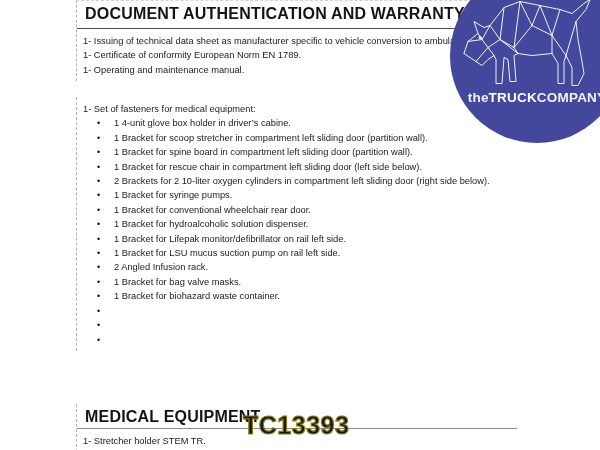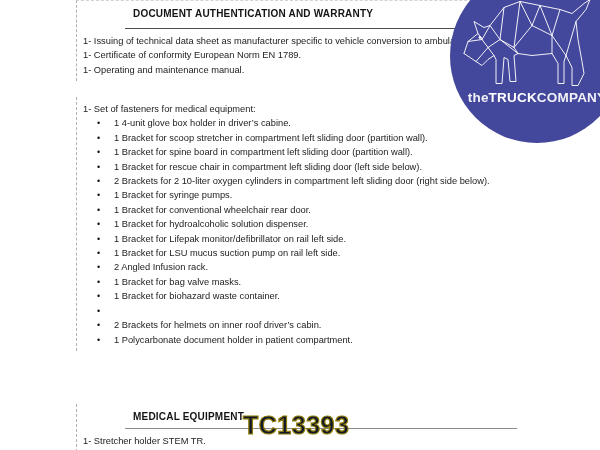--- a/index.html
+++ b/index.html
@@ -11,24 +11,23 @@
   }
   .section{
     position:absolute;left:76px;width:440px;
     border-left:1px dashed #b0b0b0;
     background:transparent;
   }
   #sec1{top:0;border-top:1px dashed #d2d2d2;}
   #sec2{top:97px;}
   #sec3{top:404px;}
   .sec-header{
-    font-weight:bold;font-size:10px;line-height:12px;
+    font-weight:bold;font-size:16px;line-height:12px;
     padding:7px 0 8px 8px;color:#141414;letter-spacing:.2px;
     border-bottom:1.5px solid #4d4d4d;
-    margin-left:48px;
   }
   #sec2 .sec-header{padding:6px 0 4px 8px;}
   #sec3 .sec-header{padding:7px 0 5px 8px;border-bottom-color:#8a8a8a;}
   .sec-body{
     padding:5px 0 4px 6px;font-size:9.3px;color:#222;
   }
   .line{line-height:14.4px;white-space:nowrap;}
   .line.bullet{display:flex;padding-left:14px;}
   .dot{flex:none;width:17px;font-size:9px;color:#111;}
   
@@ -118,25 +117,23 @@
         </div>
         <div class="line bullet">
           <span class="dot">•</span>
           <span>1 Bracket for biohazard waste container.</span>
         </div>
         <div class="line bullet">
           <span class="dot">•</span>
         </div>
         <div class="line bullet">
           <span class="dot">•</span>
-          <span>2 Brackets for helmets on inner roof driver’s cabin.</span>
         </div>
         <div class="line bullet">
           <span class="dot">•</span>
-          <span>1 Polycarbonate document holder in patient compartment.</span>
         </div>
       </div>
   </div>
 </div>
 
 <div class="section" id="sec3">
   <div class="sec-header">MEDICAL EQUIPMENT</div>
   <div class="sec-body">
       <div class="line">1- Stretcher holder STEM TR.</div>
     </div>

